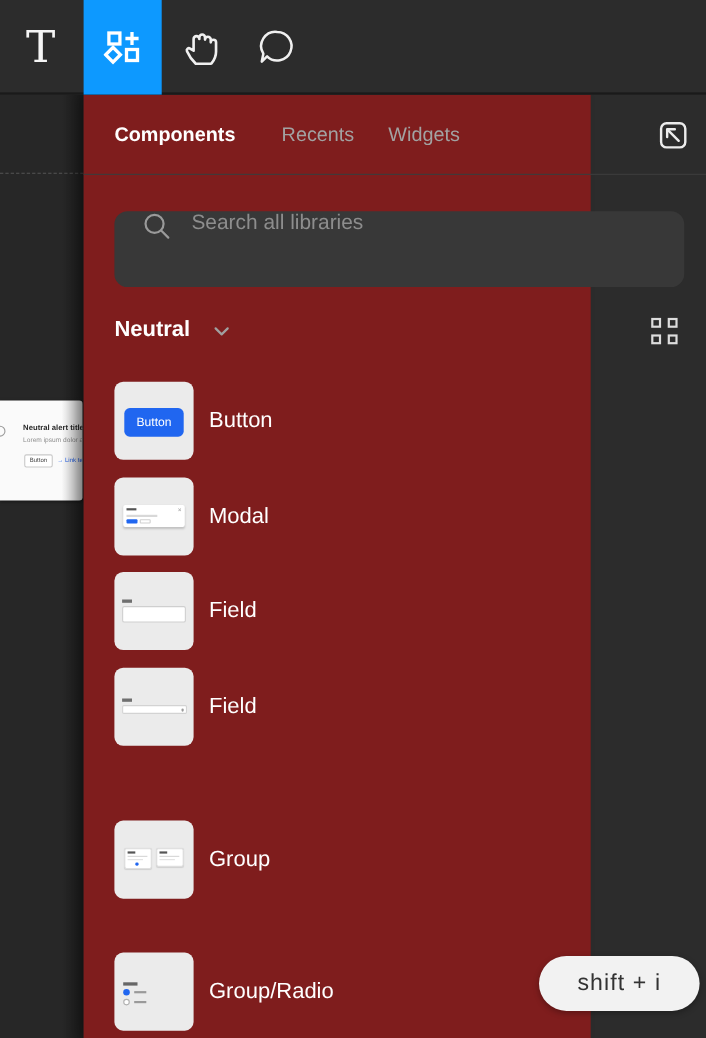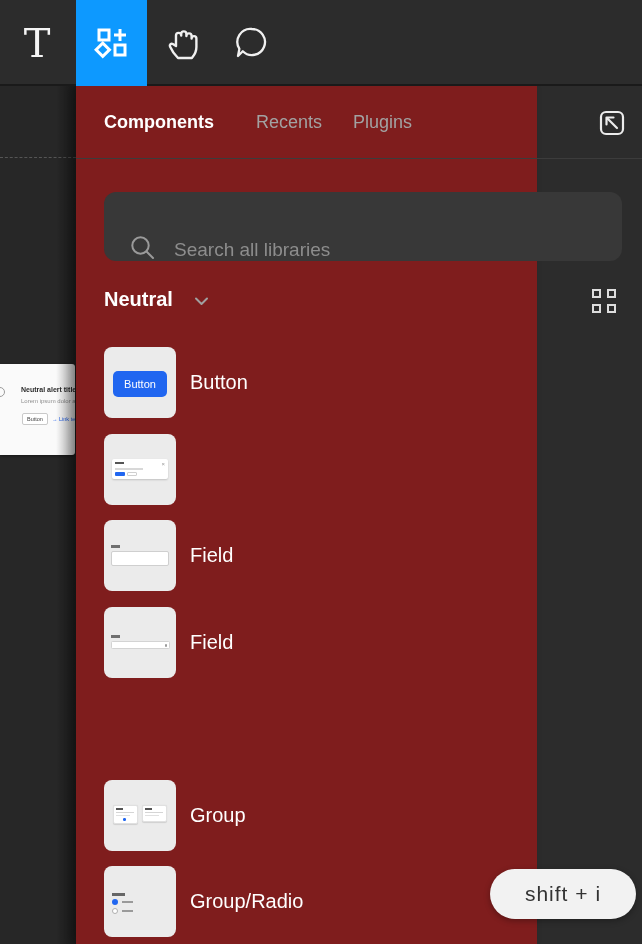--- a/index.html
+++ b/index.html
@@ -29,37 +29,37 @@
 
   
   .panel { position:absolute; left:76px; top:86px; width:461px; height:858px; background:#7f1d1d; z-index:10; box-shadow:-6px 0 10px rgba(0,0,0,.25); }
   .panel-header { position:absolute; left:0; top:0; width:566px; height:73px; border-bottom:1px solid #3c3c3c; }
   .tab { position:absolute; top:0; height:73px; display:flex; align-items:center; font-size:18px; cursor:default; }
   .tab.t0 { left:28px; font-weight:700; color:#ffffff; }
   .tab.t1 { left:180px; font-weight:500; color:#a2a2a2; }
   .tab.t2 { left:277px; font-weight:500; color:#a2a2a2; }
   .expand-btn { position:absolute; right:14px; top:21px; width:32px; height:32px; display:flex; align-items:center; justify-content:center; }
 
-  .searchbox { position:absolute; left:28px; top:106px; width:518px; height:69px; background:#383838; border-radius:12px; display:flex; align-items:flex-end; }
+  .searchbox { position:absolute; left:28px; top:106px; width:518px; height:69px; background:#383838; border-radius:12px; display:flex; align-items:flex-start; }
   .searchbox .mag { margin-left:25px; flex:0 0 auto; }
   .search-input { flex:1; margin-left:18px; margin-right:16px; background:transparent; border:none; outline:none; font-size:19px; color:#e5e5e5; font-family:"Liberation Sans", sans-serif; }
   .search-input::placeholder { color:#8d8d8d; opacity:1; }
 
   .recents-row { position:absolute; left:28px; top:200px; width:518px; height:36px; }
   .recents-label { position:absolute; left:0; top:2px; font-size:20px; font-weight:700; color:#ffffff; }
   .recents-chev { position:absolute; left:89px; top:9px; }
   .grid-btn { position:absolute; right:6px; top:3px; width:24px; height:24px; }
   .grid-btn .gsq { position:absolute; width:9px; height:9px; border:2px solid #dddddd; }
   .gsq.a{left:0;top:0;} .gsq.b{right:0;top:0;} .gsq.c{left:0;bottom:0;} .gsq.d{right:0;bottom:0;}
 
   
   .row { position:absolute; left:0; width:566px; height:71px; }
   .thumb { position:absolute; left:28px; top:0; width:72px; height:71px; background:#ebebeb; border-radius:8px; overflow:hidden; }
   .row-label { position:absolute; left:114px; top:0; height:71px; display:flex; align-items:center; font-size:20px; font-weight:400; color:#ffffff; }
-  .r0{top:261px;} .r1{top:348px;} .r2{top:434px;} .r3{top:521px;} .r4{top:607px;} .r5{top:694px;} .r6{top:780px;}
+  .r0{top:261px;} .r1{top:348px;} .r2{top:434px;} .r3{top:521px;} .r4{top:607px;} .r5{top:660px;} .r6{top:780px;}
 
   
   .mini-btn { position:absolute; left:9px; top:24px; width:54px; height:26px; background:#2066f0; border-radius:5px; color:#fff; font-size:11px; display:flex; align-items:center; justify-content:center; }
   .mini-modal { position:absolute; left:8px; top:25px; width:56px; height:20px; background:#ffffff; border-radius:2px; box-shadow:0 1px 2px rgba(0,0,0,.18); }
   .mm-title { position:absolute; left:3px; top:3px; width:9px; height:2px; background:#555; }
   .mm-x { position:absolute; right:3px; top:2px; font-size:6px; color:#999; line-height:1; }
   .mm-line { position:absolute; left:3px; top:9px; width:28px; height:1.5px; background:#d8d8d8; }
   .mm-btn1 { position:absolute; left:3px; top:13px; width:10px; height:4px; background:#2066f0; border-radius:1px; }
   .mm-btn2 { position:absolute; left:15px; top:13px; width:10px; height:4px; border:1px solid #cfcfcf; border-radius:1px; background:#fff; }
   .fl-label { position:absolute; left:7px; top:25px; width:9px; height:2.5px; background:#6f6f6f; }
@@ -135,21 +135,21 @@
         </svg>
       </span>
     </div>
   </div>
 
   <div class="panel">
 
     <div class="panel-header">
       <div class="tab t0">Components</div>
       <div class="tab t1">Recents</div>
-      <div class="tab t2">Plugins</div>
+      <div class="tab t2">Widgets</div>
       <div class="expand-btn">
         <span>
           <svg width="32" height="32" viewBox="0 0 32 32">
             <rect x="5" y="5" width="22" height="22" rx="5" fill="none" stroke="#ececec" stroke-width="2.2"></rect>
             <path d="M21 21 L11.5 11.5" stroke="#2c2c2c" stroke-width="6" stroke-linecap="round"></path>
             <path d="M21 21 L11.5 11.5" stroke="#ececec" stroke-width="2.2" stroke-linecap="round"></path>
             <path d="M10.5 17.5 V10.5 H17.5" fill="none" stroke="#ececec" stroke-width="2.2" stroke-linecap="round" stroke-linejoin="round"></path>
           </svg>
         </span>
       </div>
@@ -190,20 +190,21 @@
     <div class="row r1">
       <div class="thumb">
         <div class="mini-modal">
           <div class="mm-title"></div>
           <div class="mm-x">×</div>
           <div class="mm-line"></div>
           <div class="mm-btn1"></div>
           <div class="mm-btn2"></div>
         </div>
       </div>
+      <div class="row-label">Modal</div>
     </div>
 
     <div class="row r2">
       <div class="thumb">
         <div class="fl-label"></div>
         <div class="fl-input"></div>
       </div>
       <div class="row-label">Field</div>
     </div>
 

